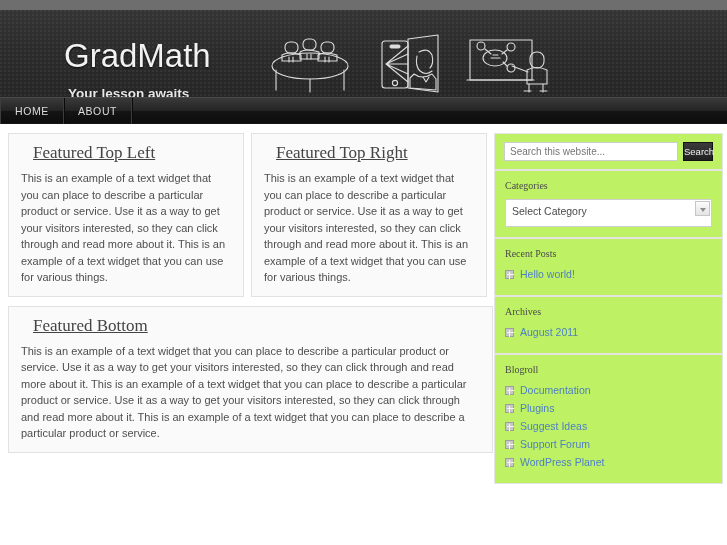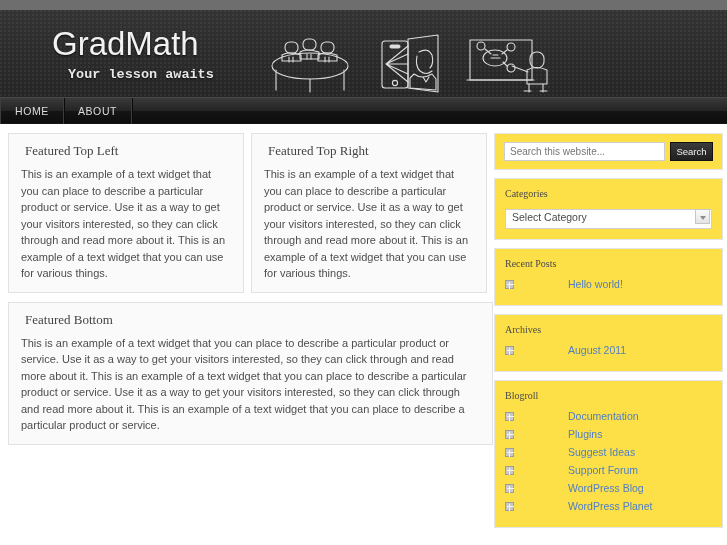--- a/index.html
+++ b/index.html
@@ -34,30 +34,29 @@
     position: absolute;
     left: 52px; top: 16px;
     width: 230px;
   }
   .site-title {
     color: #f2f2f2;
     font-size: 33px;
     line-height: 36px;
     font-weight: normal;
     letter-spacing: 0px;
-    margin: 0;
+    margin: 12px;
     text-shadow: 0 1px 2px rgba(0,0,0,0.8);
   }
   .site-tagline {
     color: #e8e8e8;
     font-size: 13.5px;
     font-weight: bold;
     margin: 5px 0 0 16px;
     text-shadow: 0 1px 2px rgba(0,0,0,0.8);
-    font-family: Liberation Mono, monospace;
   }
   .header-art {
     position: absolute;
     left: 262px; top: 20px;
     width: 300px; height: 66px;
   }
   .header-art svg { display: block; }
 
   
   .nav-bar {
@@ -110,42 +109,42 @@
   .widget {
     background: #fafafa;
     border: 1px solid #e2e2e2;
     padding: 9px 12px 10px 12px;
     margin-bottom: 9px;
   }
   .widget-half { width: 239px; }
   .widget-full { width: 485px; }
   .widget-title {
     font-family: "Liberation Serif", serif;
-    font-size: 13px;
+    font-size: 17px;
     font-weight: normal;
     color: #444;
-    margin: 0 0 7px 4px;
+    margin: 0 0 7px 12px;
+    text-decoration: underline;
   }
   .widget-body {
     font-size: 11px;
     line-height: 16.5px;
     color: #4e4e4e;
     margin: 0;
   }
 
   
   .sidebar {
     width: 232px;
     padding-left: 3px;
   }
   .side-widget {
-    background: #fde047;
+    background: #bef264;
     border: 1px solid #e4e4e4;
     padding: 9px 10px 10px 10px;
-    margin-bottom: 8px;
   }
   .side-widget.search-widget { padding: 8px 9px; }
   .side-title {
     font-family: "Liberation Serif", serif;
     font-size: 10px;
     font-weight: normal;
     color: #4a4a4a;
     margin: 0 0 8px 0;
   }
   .search-form { display: flex; gap: 5px; }
@@ -154,37 +153,37 @@
     height: 19px;
     border: 1px solid #cdcdcd;
     background: #fff;
     font-family: "Liberation Sans", sans-serif;
     font-size: 10px;
     color: #555;
     padding: 0 5px;
     outline: none;
   }
   .search-button {
-    width: 43px; height: 19px;
+    width: 30px; height: 19px;
     background: #2b2b2b;
     background-image: linear-gradient(180deg, #3b3b3b 0%, #202020 100%);
     border: 1px solid #111;
     color: #f0f0f0;
     font-family: "Liberation Sans", sans-serif;
     font-size: 9.5px;
     cursor: pointer;
     padding: 0;
   }
   .select-wrap {
     position: relative;
     width: 100%;
   }
   .cat-select {
     width: 100%;
-    height: 20px;
+    height: 28px;
     border: 1px solid #cfcfcf;
     background: #fff;
     font-family: "Liberation Sans", sans-serif;
     font-size: 10.5px;
     color: #4a4a4a;
     padding: 0 18px 4px 6px;
     -webkit-appearance: none;
     appearance: none;
     outline: none;
   }
@@ -206,21 +205,20 @@
   }
   .link-list {
     list-style: none;
     margin: 0; padding: 0;
   }
   .link-list li {
     display: flex;
     align-items: center;
     margin-bottom: 4px;
     height: 14px;
-    gap: 48px;
   }
   .bullet-icon {
     width: 9px; height: 9px;
     margin-right: 6px;
     flex: 0 0 auto;
     background: #c9c9c9;
     border: 1px solid #9e9e9e;
     position: relative;
   }
   .bullet-icon::before {
@@ -383,24 +381,20 @@
           <li>
             <span class="bullet-icon"></span>
             <a class="side-link">Suggest Ideas</a>
           </li>
           <li>
             <span class="bullet-icon"></span>
             <a class="side-link">Support Forum</a>
           </li>
           <li>
             <span class="bullet-icon"></span>
-            <a class="side-link">WordPress Blog</a>
-          </li>
-          <li>
-            <span class="bullet-icon"></span>
             <a class="side-link">WordPress Planet</a>
           </li>
         </ul>
       </div>
 
     </div>
   </div>
 </div>
 
 </body></html>

